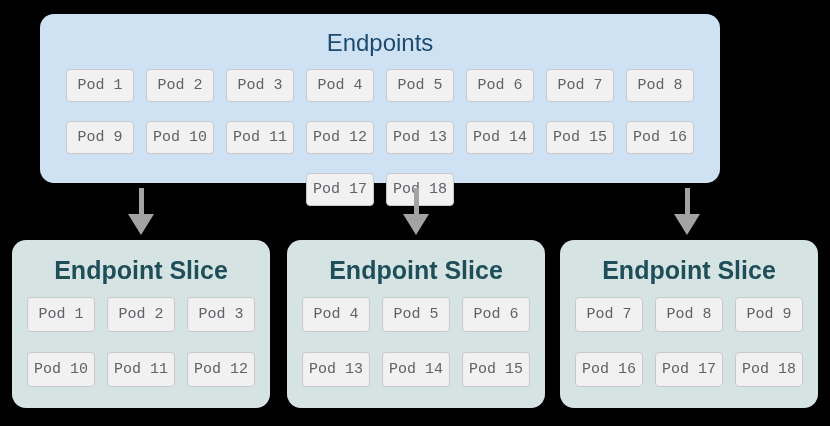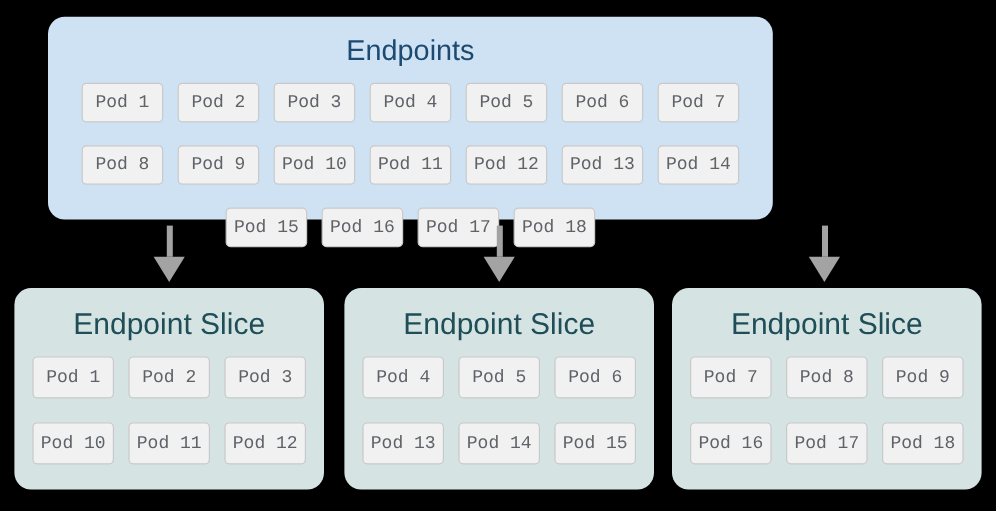--- a/index.html
+++ b/index.html
@@ -17,21 +17,21 @@
   html,body{width:830px;height:426px;}
   body{
     background:var(--canvas-bg);
     font-family:"Liberation Sans","DejaVu Sans",sans-serif;
     overflow:hidden;
   }
   .canvas{position:relative;width:830px;height:426px;background:var(--canvas-bg);}
 
   
   .endpoints-box{
-    position:absolute;left:40px;top:14px;width:604px;height:169px;
+    position:absolute;left:40px;top:14px;width:680px;height:169px;
     background:var(--endpoints-bg);border-radius:14px;
     padding-top:13px;
   }
   .endpoints-title{
     font-size:24px;font-weight:500;line-height:32px;
     color:var(--endpoints-title);text-align:center;
   }
   .pod-grid{
     display:flex;flex-wrap:wrap;justify-content:center;align-content:flex-start;font-family:Liberation Mono, monospace;
   }
@@ -64,21 +64,21 @@
   .arrow-1{left:128px;} .arrow-2{left:403px;} .arrow-3{left:674px;}
 
   
   .slice-box{
     position:absolute;top:240px;width:258px;height:168px;
     background:var(--slice-bg);border-radius:14px;
     padding-top:15px;
   }
   .slice-1{left:12px;} .slice-2{left:287px;} .slice-3{left:560px;}
   .slice-title{
-    font-size:25px;font-weight:400;line-height:31px;
+    font-size:25px;font-weight:700;line-height:31px;
     color:var(--slice-title);text-align:center;
   }
   .slice-box .pod-grid{
     margin-top:11px;column-gap:12px;row-gap:20px;
   }
   .slice-box .pod{height:35px;}
 </style>
 </head>
 <body>
 

